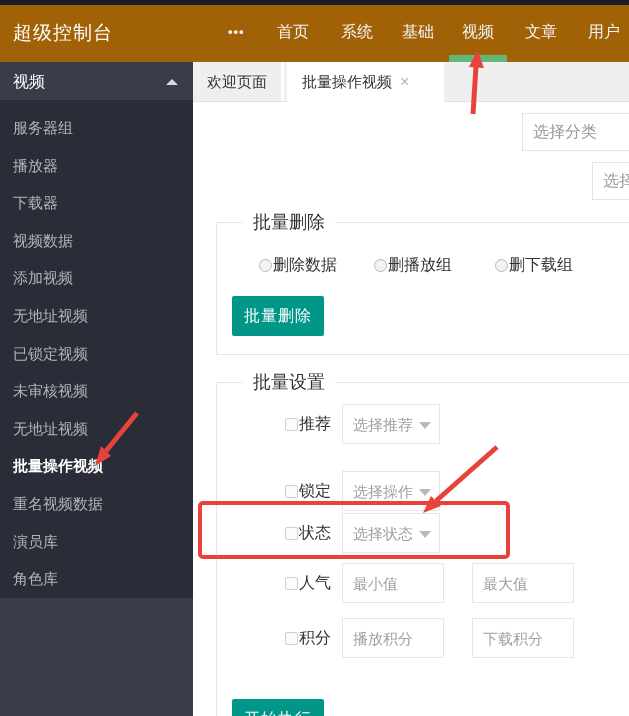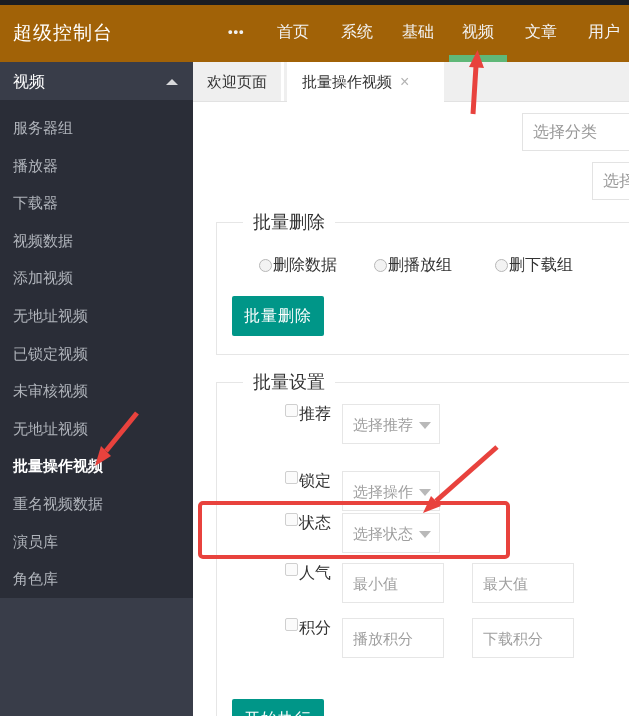--- a/index.html
+++ b/index.html
@@ -48,21 +48,21 @@
   .radio-group + .radio-group.g2 { margin-left:37px; }
   .radio-group + .radio-group.g3 { margin-left:43px; }
   .radio-circle { width:13px; height:13px; border-radius:50%; border:1px solid #b7b7b7; background:#f3f3f3; margin-right:1px; flex:none; }
   .radio-label { font-size:16px; color:#333; }
 
   .green-btn { position:absolute; left:15px; width:92px; height:40px; background:#009688; color:#ffffff;
                border:none; border-radius:2px; font-size:16px; font-family:inherit; cursor:pointer; letter-spacing:1px; }
   .btn1 { top:73px; }
   .btn2 { top:284px;margin-top:32px; }
 
-  .set-row { position:absolute; left:68px; height:40px; display:flex; }
+  .set-row { position:absolute; left:68px; height:40px; display:flex; align-items:center; }
   .r1 { top:21px; } .r2 { top:88px; } .r3 { top:130px; } .r4 { top:180px; } .r5 { top:235px; }
   .checkbox { width:13px; height:13px; border:1px solid #cfcfcf; background:#fbfbfb; border-radius:2px; margin-right:1px; flex:none; cursor:pointer; }
   .set-label { font-size:16px; color:#333; margin-right:11px; }
   .fake-select { position:relative; width:98px; height:40px; border:1px solid #e6e6e6; background:#fff;
                  line-height:40px; padding-left:10px; font-size:15px; color:#a0a0a0; cursor:pointer; flex:none; }
   .caret-down { position:absolute; right:8px; top:17px; width:0; height:0;
                 border-left:6px solid transparent; border-right:6px solid transparent; border-top:7px solid #b9b9b9; }
   .small-input { width:102px; height:40px; border:1px solid #e6e6e6; background:#fff; padding-left:10px;
                  font-size:15px; color:#404040; outline:none; font-family:Liberation Sans, sans-serif; flex:none; }
   .small-input::placeholder { color:#9f9f9f; }

